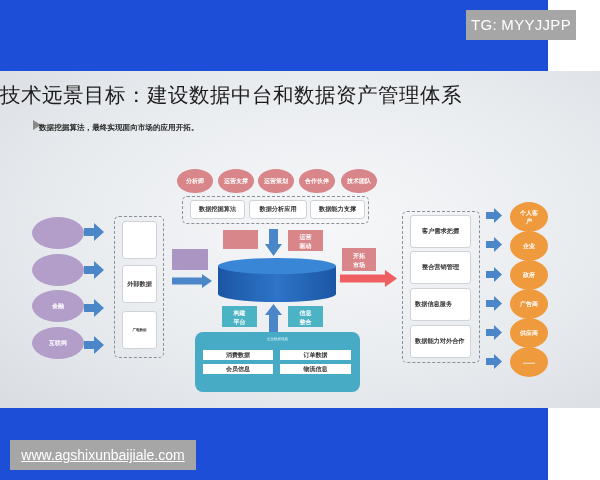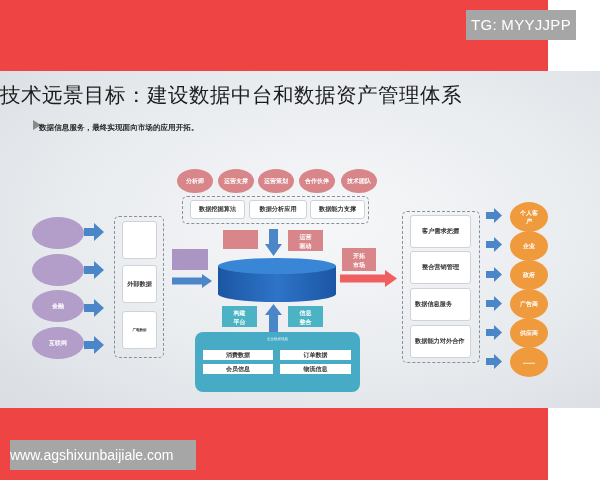--- a/index.html
+++ b/index.html
@@ -1,20 +1,20 @@
 <!DOCTYPE html>
 <html><head>
 <meta charset="utf-8">
 <style>
   * { box-sizing: border-box; margin: 0; padding: 0; }
   html, body { width: 600px; height: 480px; background: #ffffff; overflow: hidden; font-family: "DejaVu Sans", sans-serif; }
-  .stage { position: relative; width: 548px; height: 480px; background: #ef4444; }
+  .stage { position: relative; width: 548px; height: 480px; background: #1d4ed8; }
 
   .tg-badge { position: absolute; left: 466px; top: 10px; width: 110px; height: 30px; background: #a6a6a6; color: #fff; font-family: "Liberation Sans", sans-serif; font-size: 15px; line-height: 30px; text-align: center; letter-spacing: 0.3px; }
-  .url-badge { position: absolute; left: 10px; top: 440px; width: 186px; height: 30px; background: #a6a6a6; color: #fff; font-family: "Liberation Sans", sans-serif; font-size: 14px; line-height: 30px; text-align: left; }
+  .url-badge { position: absolute; left: 10px; top: 440px; width: 186px; height: 30px; background: #a6a6a6; color: #fff; font-family: "Liberation Sans", sans-serif; font-size: 14px; line-height: 30px; text-align: center; text-decoration: underline; }
 
   .slide { position: absolute; left: 0; top: 71px; width: 600px; height: 337px;
     background: radial-gradient(ellipse at 55% 45%, #f6f7f9 0%, #e9ecef 55%, #d9dde2 100%); overflow: hidden; }
   .slide-title { position: absolute; left: 0; top: 10px; font-size: 20.5px; color: #1b1b1b; letter-spacing: 0.5px; white-space: nowrap; }
   .bullet-icon { position: absolute; left: 33px; top: 49px; width: 0; height: 0; border-top: 5px solid transparent; border-bottom: 5px solid transparent; border-left: 8px solid #8a8a8a; }
   .desc { position: absolute; left: 42px; top: 47px; width: 520px; font-size: 7.6px; line-height: 19px; color: #2a2a2a; font-weight: bold; }
   .desc .l2 { display: block; margin-left: -3px; }
 
   .ellipse { position: absolute; border-radius: 50%; color: #fff; font-size: 6px; font-weight: bold; display: flex; align-items: center; justify-content: center; text-align: center; line-height: 8px; }
   .pink { background: #d8868a; width: 36px; height: 24px; }
@@ -43,21 +43,21 @@
 <body>
 
 <div class="stage">
 
   <div class="tg-badge">TG: MYYJJPP</div>
 
   <div class="slide">
     <div class="slide-title">技术远景目标：建设数据中台和数据资产管理体系</div>
     <span class="bullet-icon"></span>
     <div class="desc">
-      <span class="l2">数据信息服务，最终实现面向市场的应用开拓。</span>
+      <span class="l2">数据挖掘算法，最终实现面向市场的应用开拓。</span>
     </div>
 
     <div class="ellipse pink" style="left:177px;top:98px;">分析师</div>
     <div class="ellipse pink" style="left:218px;top:98px;padding:0 6px;">运营支撑</div>
     <div class="ellipse pink" style="left:258px;top:98px;padding:0 6px;">运营策划</div>
     <div class="ellipse pink" style="left:299px;top:98px;padding:0 6px;">合作伙伴</div>
     <div class="ellipse pink" style="left:341px;top:98px;padding:0 6px;">技术团队</div>
 
     <div class="dashed" style="left:182px;top:125px;width:187px;height:28px;"></div>
     <div class="wbox" style="left:190px;top:129px;width:55px;height:19px;">数据挖掘算法</div>

